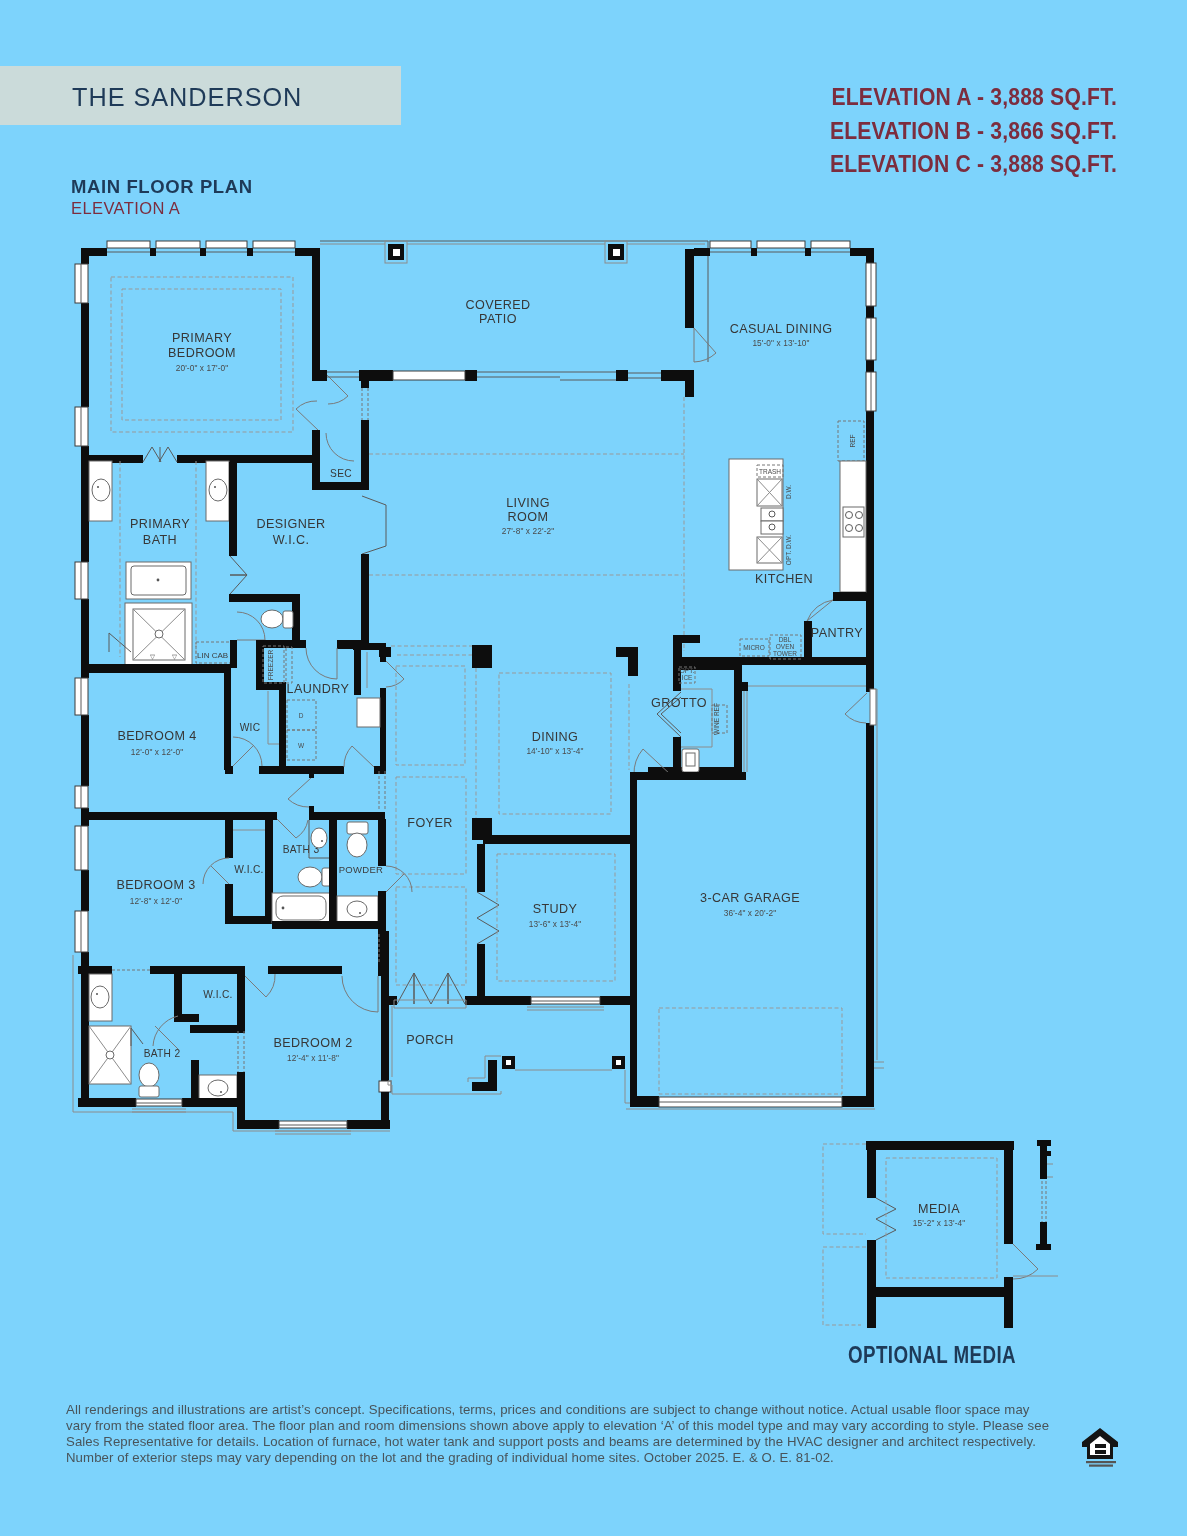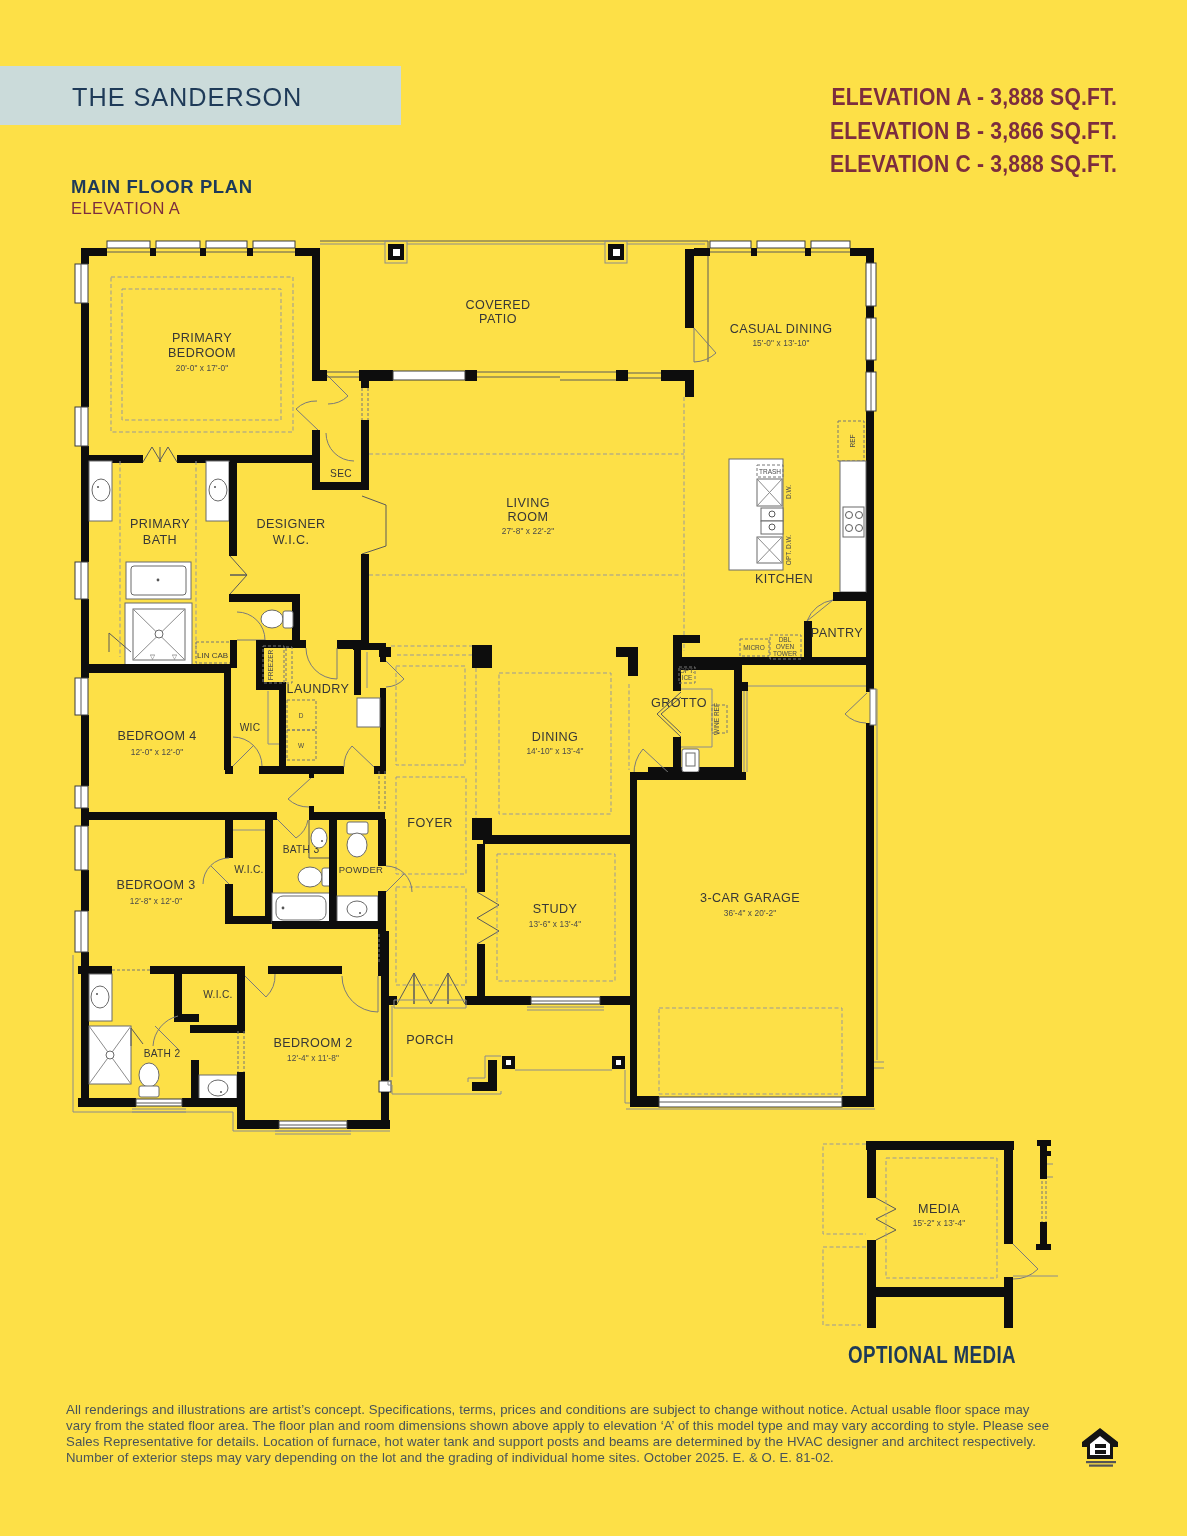--- a/index.html
+++ b/index.html
@@ -1,16 +1,16 @@
 <!DOCTYPE html>
 <html><head>
 <meta charset="utf-8">
 <style>
 html,body{margin:0;padding:0;background:#fff;}
-#page{position:relative;width:1187px;height:1536px;background:#fde047;overflow:hidden;font-family:"Liberation Sans",sans-serif;}
+#page{position:relative;width:1187px;height:1536px;background:#7dd3fc;overflow:hidden;font-family:"Liberation Sans",sans-serif;}
 svg text{font-family:"Liberation Sans",sans-serif;}
 .w{fill:#0d0d0d;}
 .thin{stroke:#5a5a5a;stroke-width:1;fill:none;}
 .thin2{stroke:#8c8c8c;stroke-width:1;fill:none;}
 .win{stroke:#3c3c3c;stroke-width:1;fill:#fff;}
 .dash{stroke:#999;stroke-width:1;fill:none;stroke-dasharray:4 2.5;}
 .dashb{stroke:#777;stroke-width:1;fill:none;stroke-dasharray:3 2;}
 .arc{stroke:#7a7a7a;stroke-width:1;fill:none;}
 .fix{stroke:#6a6a6a;stroke-width:1;fill:#fff;}
 .r{font-size:12.6px;fill:#373737;letter-spacing:.4px;}

